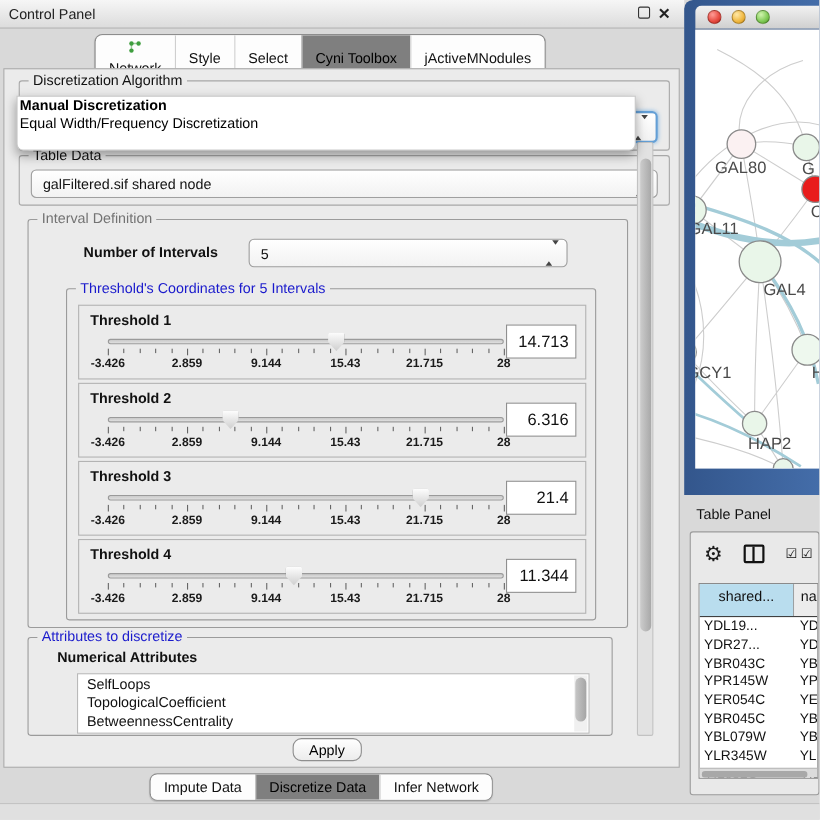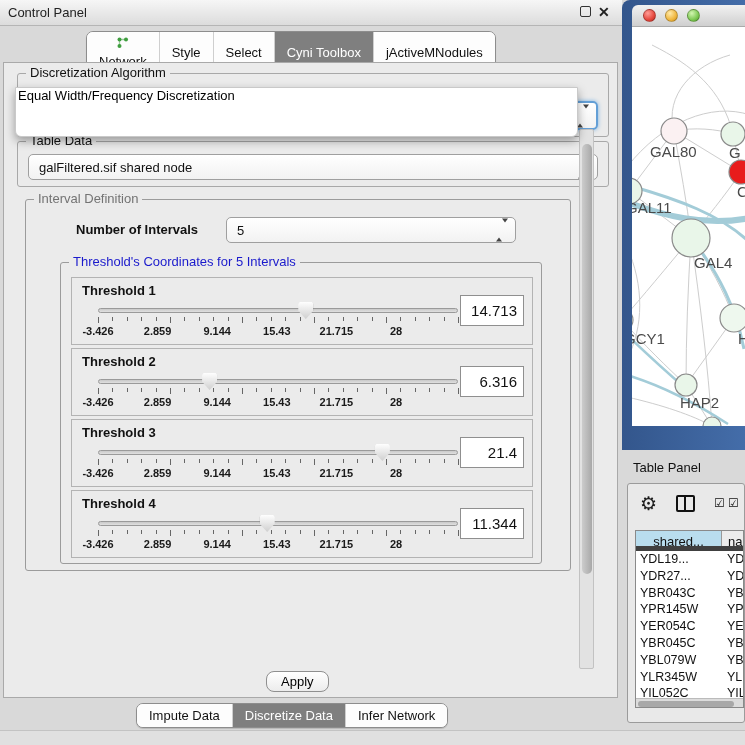--- a/index.html
+++ b/index.html
@@ -12,21 +12,21 @@
   .win-title { position:absolute; left:8px; top:5px; font-size:13px; color:#222; }
   .tb-icon { position:absolute; top:6px; font-size:12px; color:#222; cursor:default; }
   .tb-float { left:580px; width:11px; height:11px; border:1.5px solid #333; border-radius:2px; }
   .tb-close { left:598px; font-weight:bold; font-size:14px; top:4px; }
 
   .tabstrip { display:flex; border:1px solid #8d8d8d; border-radius:7px; overflow:hidden;
     background:#fff; box-shadow:0 1px 1px rgba(0,0,0,.15); }
   .tabstrip .tab { padding:4px 12px; font-size:13px; color:#111; background:#fdfdfd;
     border-left:1px solid #cfcfcf; white-space:nowrap; display:flex; align-items:center; gap:5px; }
   .tabstrip .tab:first-child { border-left:none;flex-direction:column; }
-  .tabstrip .tab.sel { background:#7f7f7f; color:#ffffff; }
+  .tabstrip .tab.sel { background:#7f7f7f; color:#000000; }
   #topTabs { position:absolute; left:86px; top:31px; }
   #bottomTabs { position:absolute; left:136px; top:703px; }
 
   .content { position:absolute; left:3px; top:62px; width:615px; height:636px;
     background:#ebebeb; border:1px solid #a9a9a9; }
 
   .group { position:absolute; border:1px solid #a8a8a8; border-radius:3px; }
   .group-title { position:absolute; top:-8px; left:8px; background:#ebebeb; padding:0 4px;
     font-size:13px; line-height:14px; white-space:nowrap; }
   .gt-green { color:#737373; }
@@ -56,21 +56,21 @@
   .thr-panel { position:absolute; left:10px; width:462px; height:68px; background:#ebebeb;
     border:1px solid #b3b3b3; }
   .thr-label { position:absolute; left:10px; top:5px; font-weight:bold; font-size:13px; }
   .track { position:absolute; left:26px; top:30px; width:360px; height:5px; border:1px solid #9a9a9a;
     border-radius:3px; background:linear-gradient(#c9c9c9,#e0e0e0); }
   .thumb-sl { position:absolute; top:24px; width:15px; height:17px;
     clip-path:polygon(10% 0,90% 0,100% 12%,100% 52%,50% 100%,0 52%,0 12%);
     background:linear-gradient(#fefefe,#cfcfcf); filter:drop-shadow(0 0 1px #777); }
   .ticks { position:absolute; left:26px; top:39px; width:360px; height:7px; }
   .ticks i { position:absolute; top:0; width:1px; background:#666; display:block; }
-  .ticklabels { position:absolute; left:26px; top:47px; width:298px; height:12px; }
+  .ticklabels { position:absolute; left:26px; top:47px; width:360px; height:12px; }
   .ticklabels span { position:absolute; transform:translateX(-50%); font-size:11px; font-weight:bold; color:#1a1a1a; white-space:nowrap; }
   .valbox { position:absolute; right:8px; top:17px; width:64px; height:31px; background:#fff;
     border:1px solid #8f8f8f; display:flex; align-items:center; justify-content:flex-end;
     padding-right:6px; font-size:15px; }
 
   .attr-list { position:absolute; background:#fff; border:1px solid #b9b9b9; overflow:hidden; }
   .attr-list .item { font-size:13px; height:17px; line-height:17px; padding-left:8px; }
   .attr-scroll { position:absolute; right:1px; top:1px; width:12px; bottom:1px; background:#f0f0f0; }
   .attr-scroll .thumb { position:absolute; left:1px; right:1px; top:2px; height:40px; border-radius:5px;
     background:linear-gradient(90deg,#c6c6c6,#a5a5a5); }
@@ -93,21 +93,21 @@
   .tp-title { position:absolute; left:633px; top:460px; font-size:13px; color:#111; }
   .tp-win { position:absolute; left:627px; top:483px; width:118px; height:240px; background:#e9e9e9;
     border:1px solid #9b9b9b; border-radius:3px; }
   .gear { position:absolute; left:12px; top:8px; font-size:19px; color:#1c1c1c; }
   .colicon { position:absolute; left:48px; top:11px; width:19px; height:17px; border:2px solid #111;
     border-radius:2px; }
   .colicon::after { content:""; position:absolute; left:6px; top:0; bottom:0; width:2px; background:#111; }
   .cb { position:absolute; top:12px; font-size:12px; color:#111; }
   .table-wrap { position:absolute; left:7px; top:46px; width:109px; height:178px; background:#fff;
     border:1px solid #8a8a8a; overflow:hidden; }
-  .t-header { display:flex; height:20px; border-bottom:5px solid #404040; }
+  .t-header { display:flex; height:30px; border-bottom:1px solid #404040; }
   .t-header .hc1 { width:86px; background:#b9ddee; border-right:1px solid #999; text-align:center;
     line-height:22px; font-size:13px; }
   .t-header .hc2 { flex:1; background:#ececec; line-height:22px; font-size:13px; padding-left:6px; }
   .t-row { display:flex; height:16.8px; }
   .t-row .c1 { width:86px; padding-left:4px; font-size:12.5px; line-height:16.5px; white-space:nowrap; overflow:hidden; }
   .t-row .c2 { flex:1; padding-left:5px; font-size:12.5px; line-height:16.5px; white-space:nowrap; overflow:hidden; }
   .hscroll { position:absolute; left:0; right:0; bottom:0; height:9px; background:#dcdcdc; border-top:1px solid #bbb; }
   .hscroll .thumb { position:absolute; left:2px; top:1.5px; width:96px; height:6px; border-radius:3px; background:#a8a8a8; }
 
   .bottom-strip { position:absolute; left:0; top:730px; width:745px; height:15px;
@@ -154,20 +154,21 @@
     <span class="group-title">Discretization Algorithm</span>
     <div class="combo focus" style="left:10px; top:27px; right:10px; height:29px;">
       <span class="arrows">
         <span class="arr-up"></span><span class="arr-down"></span>
       </span>
     </div>
   </div>
 
   <div class="popup">
     <div id="popupOpts">
+        <div class="opt sel">Manual Discretization</div>
         <div class="opt">Equal Width/Frequency Discretization</div>
       </div>
   </div>
 
   <div class="group" style="left:13px; top:78px; width:592px; height:46px;">
     <span class="group-title">Table Data</span>
     <div class="combo" style="left:10px; top:12px; right:10px; height:26px;">
       <span>galFiltered.sif shared node</span>
       <span class="arrows">
         <span class="arr-up"></span><span class="arr-down"></span>
@@ -356,20 +357,34 @@
                 <span style="left: 80%;">21.715</span>
                 <span style="left: 100%;">28</span>
               </div>
               <div class="thumb-sl" style="left: 187.697px;"></div>
               <div class="valbox">11.344</div>
             </div>
           </div>
       </div>
     </div>
 
+    <div class="group" style="left:8px; top:388px; width:532px; height:90px; border-color:#9b9b9b;">
+      <span class="group-title gt-blue">Attributes to discretize</span>
+      <span style="position:absolute; left:26px; top:10px; font-weight:bold;">Numerical Attributes</span>
+      <div class="attr-list" style="left:44px; top:32px; width:466px; height:55px;">
+        <div id="attrItems">
+            <div class="item">SelfLoops</div>
+            <div class="item">TopologicalCoefficient</div>
+            <div class="item">BetweennessCentrality</div>
+          </div>
+        <div class="attr-scroll">
+          <span class="thumb"></span>
+        </div>
+      </div>
+    </div>
 
   </div>
 
   <div class="vscroll" style="left:575px; top:66px; height:540px;">
     <span class="thumb"></span>
   </div>
 
   <button class="btn" style="position:absolute; left:262px; top:608px;">Apply</button>
 </div>
 

